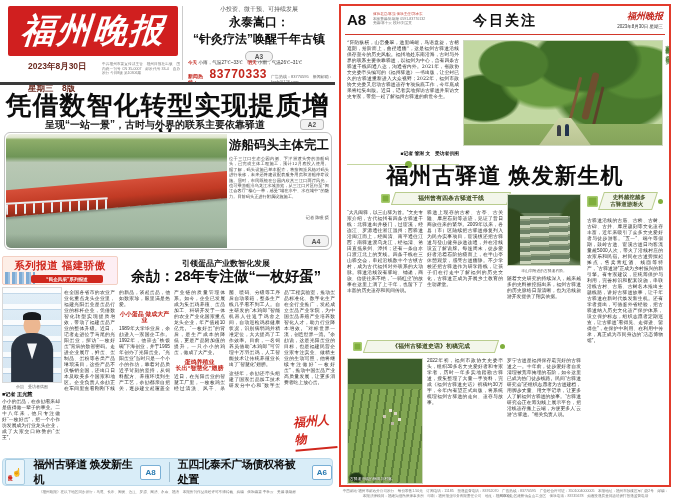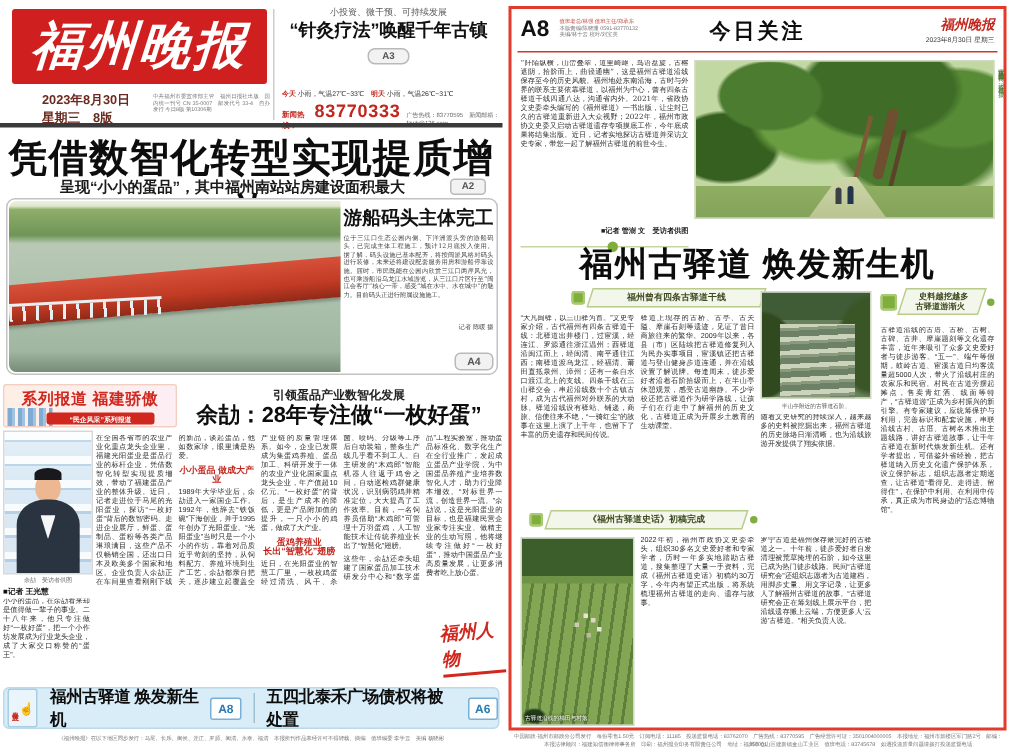--- a/index.html
+++ b/index.html
@@ -62,45 +62,46 @@
   <div class="abs" style="left:0;top:0;width:335px;height:500px;background:#fff;">
 
     <div class="abs" style="left:8px;top:6px;width:170px;height:50px;background:#d01f1f;border-radius:2px;display:flex;align-items:center;justify-content:center;">
       <span style="font-family:'DejaVu Serif',serif;font-weight:900;font-style:italic;color:#fff;font-size:34px;letter-spacing:2px;transform:skewX(-4deg);">福州晚报</span>
     </div>
 
     <div class="abs" style="left:182px;top:6px;width:1px;height:74px;background:#ccc;"></div>
 
     <div class="abs ctr" style="left:186px;top:7px;width:146px;height:50px;">
       <div class="micro" style="font-size:6px;color:#555;">小投资、微干预、可持续发展</div>
+      <div class="b9" style="font-size:12px;margin-top:2px;color:#111;">永泰嵩口：</div>
       <div class="b9" style="font-size:12px;color:#111;">“针灸疗法”唤醒千年古镇</div>
       <div class="pill" style="width:26px;height:9px;font-size:6.5px;margin:3px auto 0;border-radius:5px;">
           <span>A3</span>
         </div>
     </div>
 
     <div class="abs" style="left:28px;top:61px;width:88px;">
       <div class="b9" style="font-size:8.5px;color:#6b2a20;">2023年8月30日</div>
-      <div class="b9" style="font-size:8.5px;color:#6b2a20;margin-top:0;">星期三　8版</div>
+      <div class="b9" style="font-size:8.5px;color:#6b2a20;margin-top:10px;">星期三　8版</div>
     </div>
     <div class="abs micro jt" style="left:102px;top:62px;width:78px;height:18px;">中共福州市委宣传部主管　福州日报社出版　国内统一刊号 CN 35-0007　邮发代号 33-4　自办发行 今日8版 第10306期</div>
 
     <div class="abs" style="left:188px;top:60px;width:146px;font-size:4.6px;color:#333;">
       <span class="b9" style="color:#c3261d;">今天</span><span> 小雨，气温27℃~33℃　</span><span class="b9" style="color:#c3261d;">明天</span><span> 小雨，气温26℃~31℃</span>
     </div>
     <div class="abs" style="left:188px;top:67px;width:146px;display:flex;align-items:baseline;gap:4px;">
       <span class="b9" style="font-size:5px;color:#c3261d;">新闻热线：</span>
       <span class="b9" style="font-size:12px;color:#c3261d;letter-spacing:.5px;">83770333</span>
       <span style="font-size:4px;color:#666;">广告热线：83770595　新闻邮箱：fzwb@126.com</span>
     </div>
 
     <div class="abs" style="left:0;top:82px;width:335px;height:3px;background:#3a3a3a;"></div>
 
     <div class="abs ctr b9" style="left:0;top:88px;width:335px;font-size:26px;color:#0d0d0d;letter-spacing:1px;">凭借数智化转型实现提质增效</div>
-    <div class="abs ctr b9" style="left:20px;top:118px;width:270px;font-size:10px;color:#1a1a1a;">呈现“小小的蛋品”，其中福州南站站房建设面积最大</div>
+    <div class="abs ctr b9" style="left:20px;top:118px;width:270px;font-size:10px;color:#1a1a1a;">呈现“一站一景”，古时与外界的联系主要依靠驿道</div>
     <div class="abs pill" style="left:300px;top:119px;width:22px;height:9px;font-size:6.5px;">
         <span>A2</span>
       </div>
 
     <div class="abs" style="left:4px;top:132px;width:328px;height:118px;border:1px solid #c2c2c2;border-radius:6px;box-sizing:border-box;background:#fff;">
       <div class="ph pier" style="left:1px;top:1px;width:221px;height:114px;border-radius:5px 0 0 5px;">
         <div class="deck"></div>
         <div class="truss"></div>
         <div class="fore"></div>
       </div>

